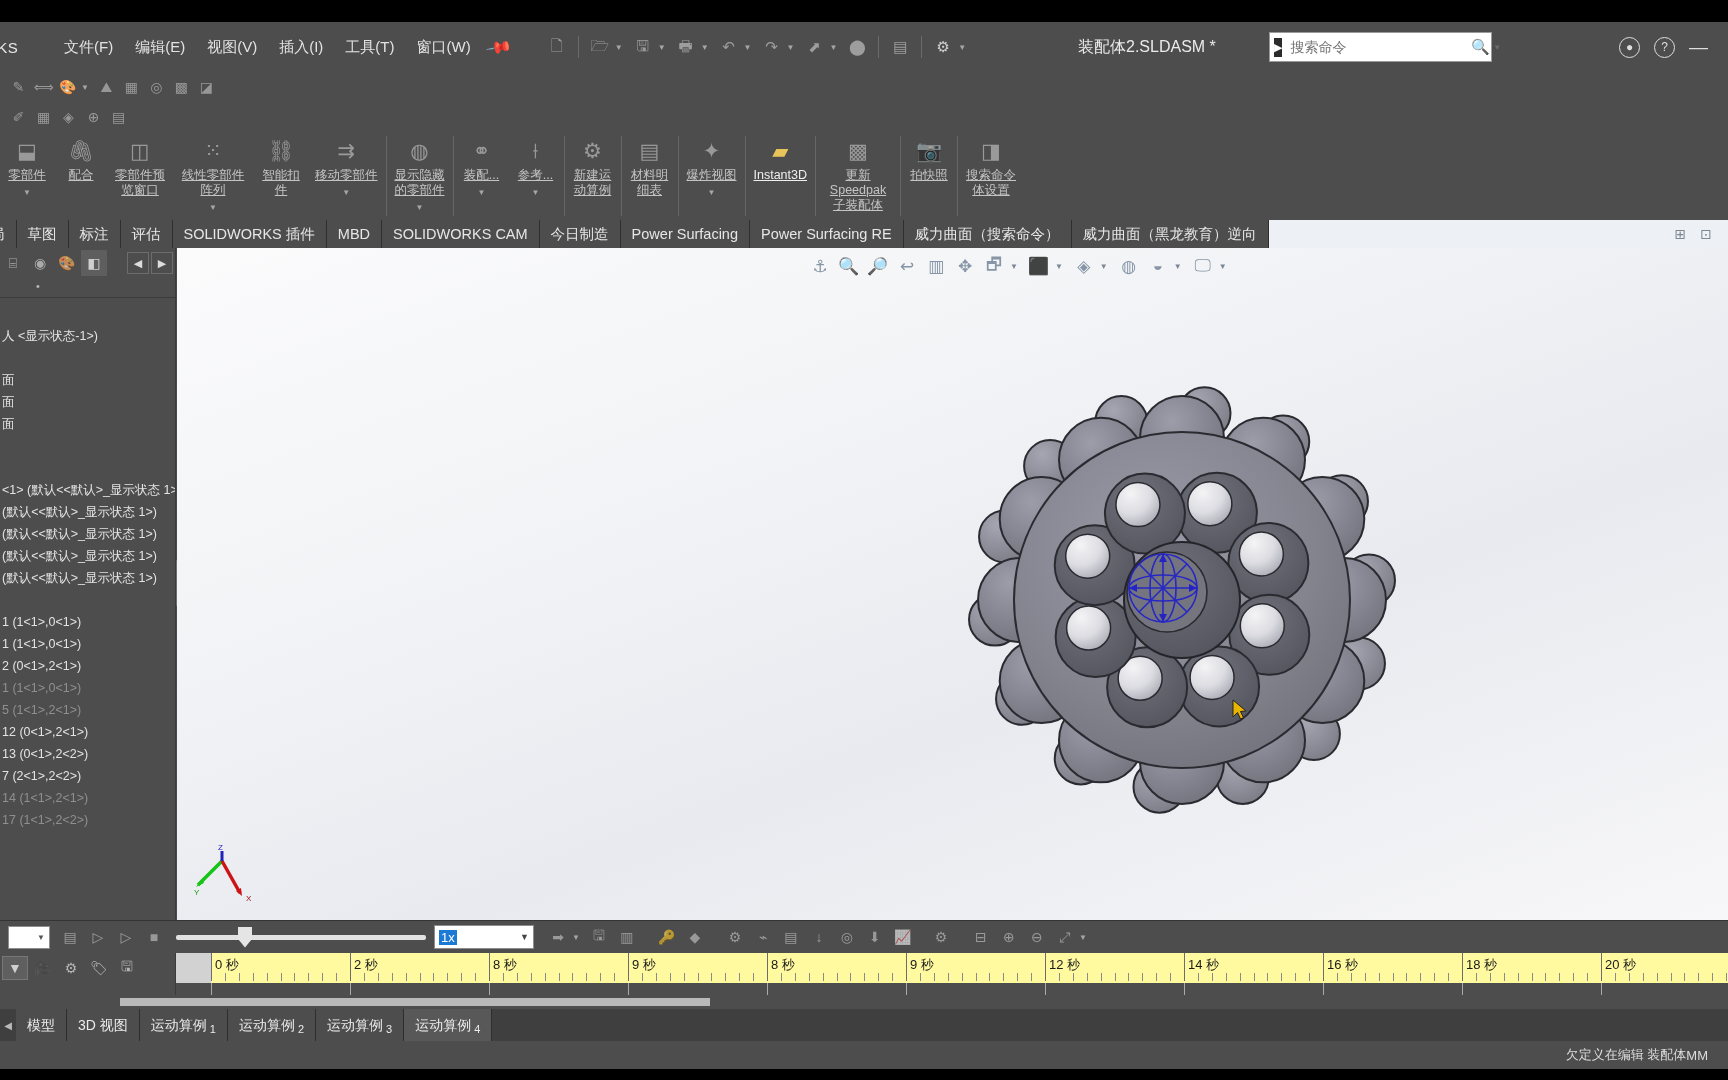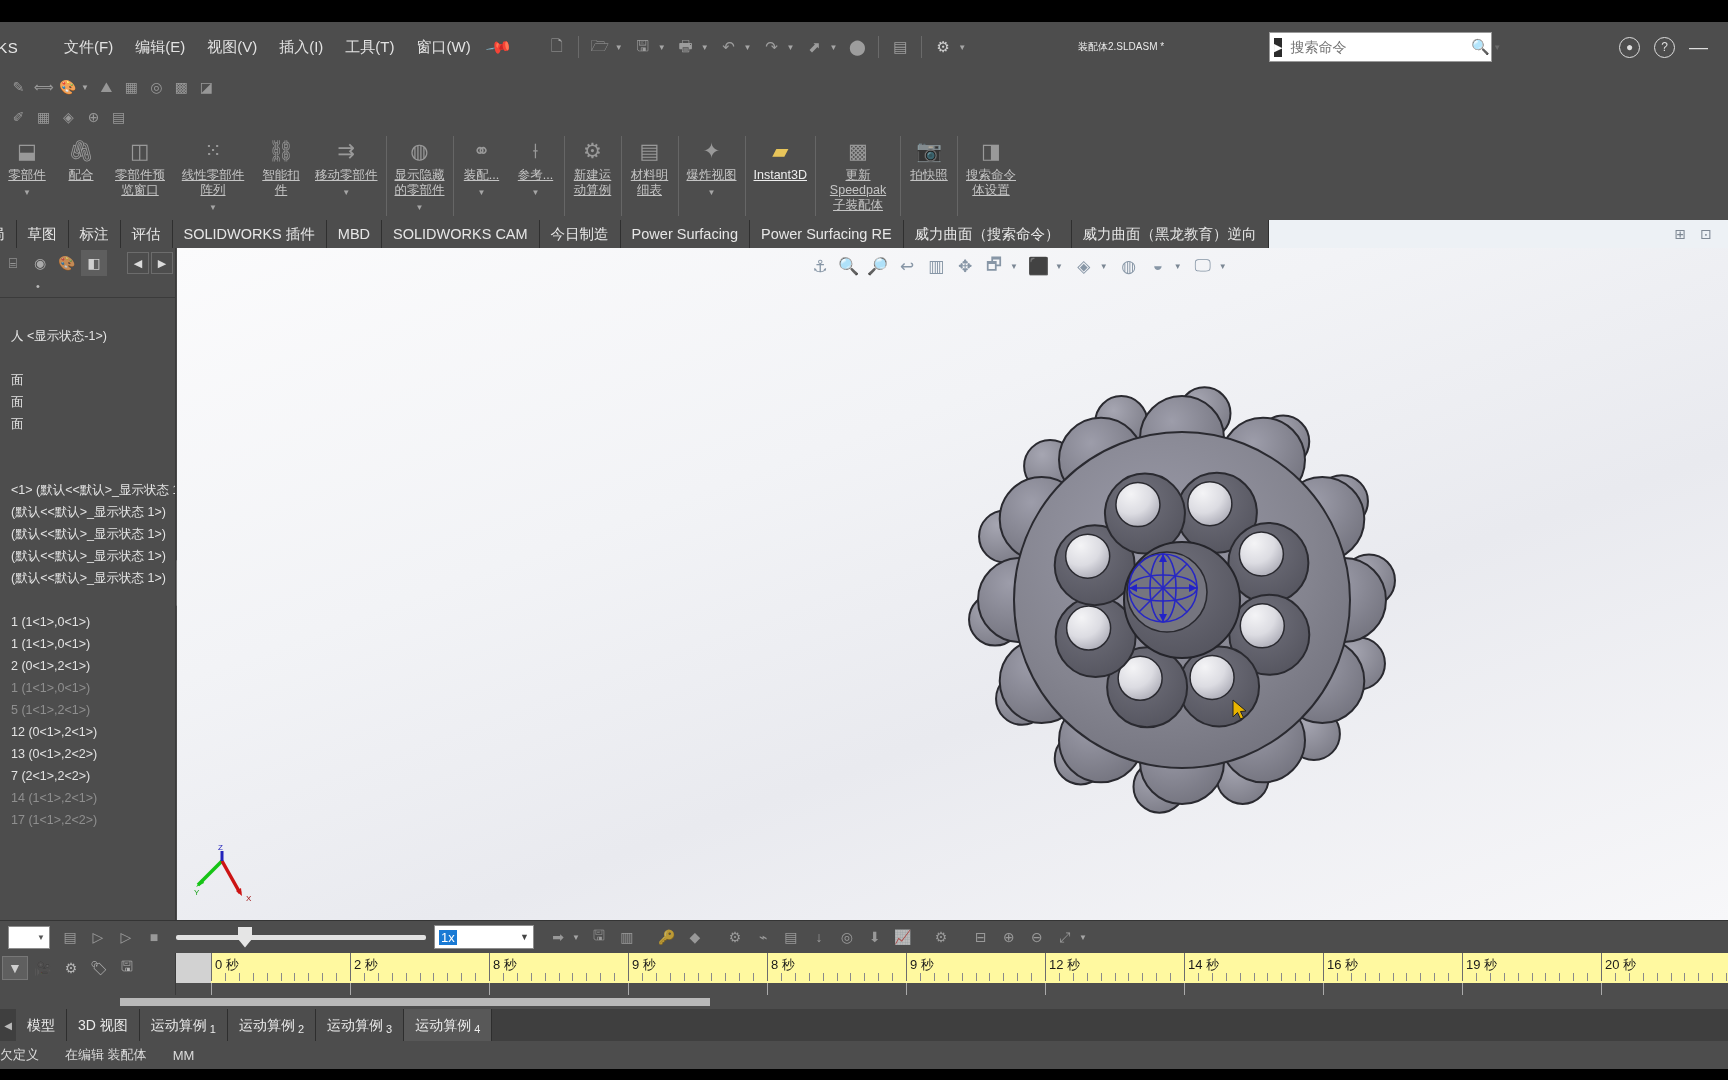--- a/index.html
+++ b/index.html
@@ -28,21 +28,21 @@
   .qat .ic {
     width:26px; height:26px; display:flex; align-items:center; justify-content:center;
     color:#cfcfcf; font-size:15px; opacity:.62;
   }
   .qat .ic.on { opacity:1; }
   .caret { font-size:8px; color:#bdbdbd; margin:0 5px 0 0; opacity:.8; }
   .vsep { width:1px; height:22px; background:#6a6a6a; margin:0 6px; }
 
   .doctitle {
     position:absolute; left:1078px; top:0; height:50px; display:flex; align-items:center;
-    color:#eaeaea; font-size:10px;
+    color:#eaeaea; font-size:16px;
   }
   .searchwrap {
     position:absolute; right:236px; top:10px; width:223px; height:30px;
     background:#fff; border:1px solid #9a9a9a; display:flex; align-items:center;
   }
   .search-badge {
     width:19px; height:19px; margin-left:4px; background:#2b2b2b; color:#fff;
     font-size:11px; display:flex; align-items:center; justify-content:center;
   }
   .search-input {
@@ -113,21 +113,21 @@
   .lp-tabs .ic.sel { background:#5e5e5e; opacity:1; }
   .lp-arrows { margin-left:auto; display:flex; }
   .lp-arrows span {
     width:22px; height:22px; border:1px solid #6c6c6c; color:#dcdcdc; font-size:11px;
     display:flex; align-items:center; justify-content:center; margin-right:2px;
   }
   .lp-dot { height:16px; display:flex; align-items:center; padding-left:36px; color:#bbb; font-size:11px; }
   .lp-head { height:24px; }
   .lp-sep { height:1px; background:#3b3b3b; margin:3px 0; }
   .tree { font-size:12.5px; color:#e3e3e3; line-height:22px; padding-left:0; }
-  .tnode { white-space:nowrap; overflow:hidden; height:22px; padding-left:11px; cursor:default; }
+  .tnode { white-space:nowrap; overflow:hidden; height:22px; padding-left:2px; cursor:default; }
   .tnode.dim { color:#8f8f8f; }
   .lp-splitter {
     position:absolute; left:176px; top:560px; width:8px; height:46px; background:#6e6e6e;
     border-radius:1px;
   }
 
   
   .graphics {
     position:absolute; left:177px; top:248px; width:1551px; height:672px;
     background:linear-gradient(160deg,#fbfbfc 0%,#f2f3f6 35%,#e9eaef 62%,#f7f7f9 100%);
@@ -212,21 +212,21 @@
     display:flex; align-items:flex-end; padding:0 11px 6px; color:#ebebeb;
     background:#4d4d4d; border-right:1px solid #2e2e2e; white-space:nowrap; cursor:default;
   }
   .bt.active { background:#585858; }
   .bt .sub { font-size:11px; margin-left:3px; }
   .bt-fill { flex:1; background:#3f3f3f; }
 
   
   .statusbar {
     position:absolute; left:0; top:1041px; width:1728px; height:28px; background:#4d4d4d;
-    display:flex; align-items:center; gap:26px;
+    display:flex; align-items:center; justify-content:flex-end; 
     padding-right:20px; color:#dcdcdc; font-size:13px;
   }
   .blackbar { position:absolute; left:0; top:1069px; width:1728px; height:11px; background:#000; }
 </style>
 </head>
 <body>
 
 <div id="app">
 
   <div class="topstrip"></div>
@@ -757,21 +757,21 @@
         <div class="tl-minor" style="left: 1174.8px;"></div>
         <div class="tl-minor" style="left: 1188.7px;"></div>
         <div class="tl-minor" style="left: 1202.6px;"></div>
         <div class="tl-minor" style="left: 1216.5px;"></div>
         <div class="tl-minor" style="left: 1230.4px;"></div>
         <div class="tl-minor" style="left: 1244.3px;"></div>
         <div class="tl-minor" style="left: 1258.2px;"></div>
         <div class="tl-minor" style="left: 1272.1px;"></div>
         <div class="tl-tick" style="left: 1286px;"></div>
         <div class="tl-basetick" style="left: 1286px;"></div>
-        <div class="tl-lbl" style="left: 1290px;">19 秒</div>
+        <div class="tl-lbl" style="left: 1290px;">18 秒</div>
         <div class="tl-minor" style="left: 1299.9px;"></div>
         <div class="tl-minor" style="left: 1313.8px;"></div>
         <div class="tl-minor" style="left: 1327.7px;"></div>
         <div class="tl-minor" style="left: 1341.6px;"></div>
         <div class="tl-minor" style="left: 1355.5px;"></div>
         <div class="tl-minor" style="left: 1369.4px;"></div>
         <div class="tl-minor" style="left: 1383.3px;"></div>
         <div class="tl-minor" style="left: 1397.2px;"></div>
         <div class="tl-minor" style="left: 1411.1px;"></div>
         <div class="tl-tick" style="left: 1425px;"></div>

